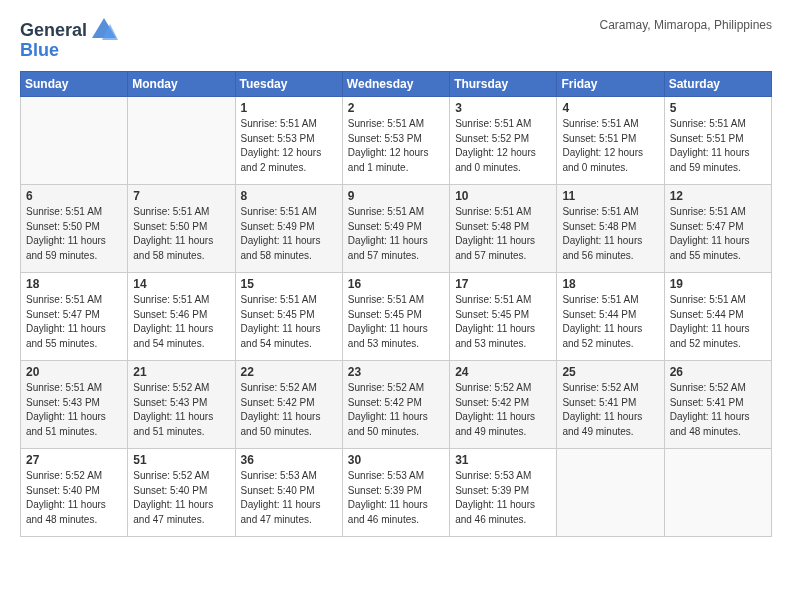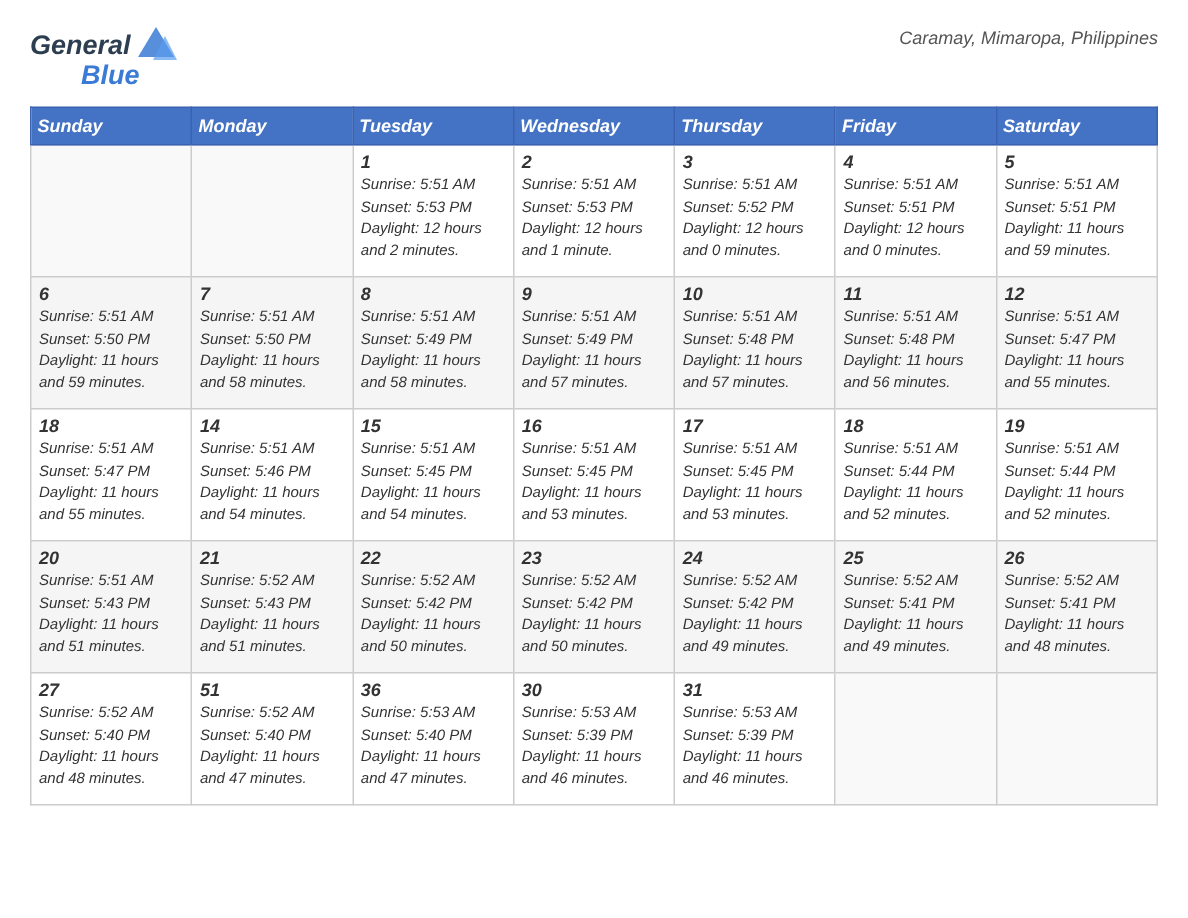--- a/index.html
+++ b/index.html
@@ -9,21 +9,20 @@
       font-family: Arial, sans-serif;
       background: #fff;
       overflow: hidden;
     }
     .page {
       width: 792px;
       height: 468px;
       padding: 16px 20px 12px 20px;
       display: flex;
       flex-direction: column;
-      font-style: italic;
     }
     .header {
       display: flex;
       justify-content: space-between;
       align-items: flex-start;
       margin-bottom: 10px;
     }
     .logo {
       display: flex;
       align-items: center;
@@ -110,21 +109,21 @@
   <div class="header">
     <div class="logo">
       <div style="display:flex;flex-direction:column;align-items:flex-start;">
         <div style="display:flex;align-items:center;">
           <span class="logo-text-general">General</span>
           <svg class="logo-icon" viewBox="0 0 28 28" xmlns="http://www.w3.org/2000/svg">
             <polygon points="14,2 26,22 2,22" fill="#3a7bd5" opacity="0.85"></polygon>
             <polygon points="20,8 28,24 12,24" fill="#5a9bf0" opacity="0.7"></polygon>
           </svg>
         </div>
-        <span class="logo-text-blue" style="margin-top:-4px;margin-left:34px;">Blue</span>
+        <span class="logo-text-blue" style="margin-top:-4px;">Blue</span>
       </div>
     </div>
     <div class="title-section">
       <div class="location-subtitle">Caramay, Mimaropa, Philippines</div>
     </div>
   </div>
 
   <table class="calendar">
     <thead>
       <tr>

